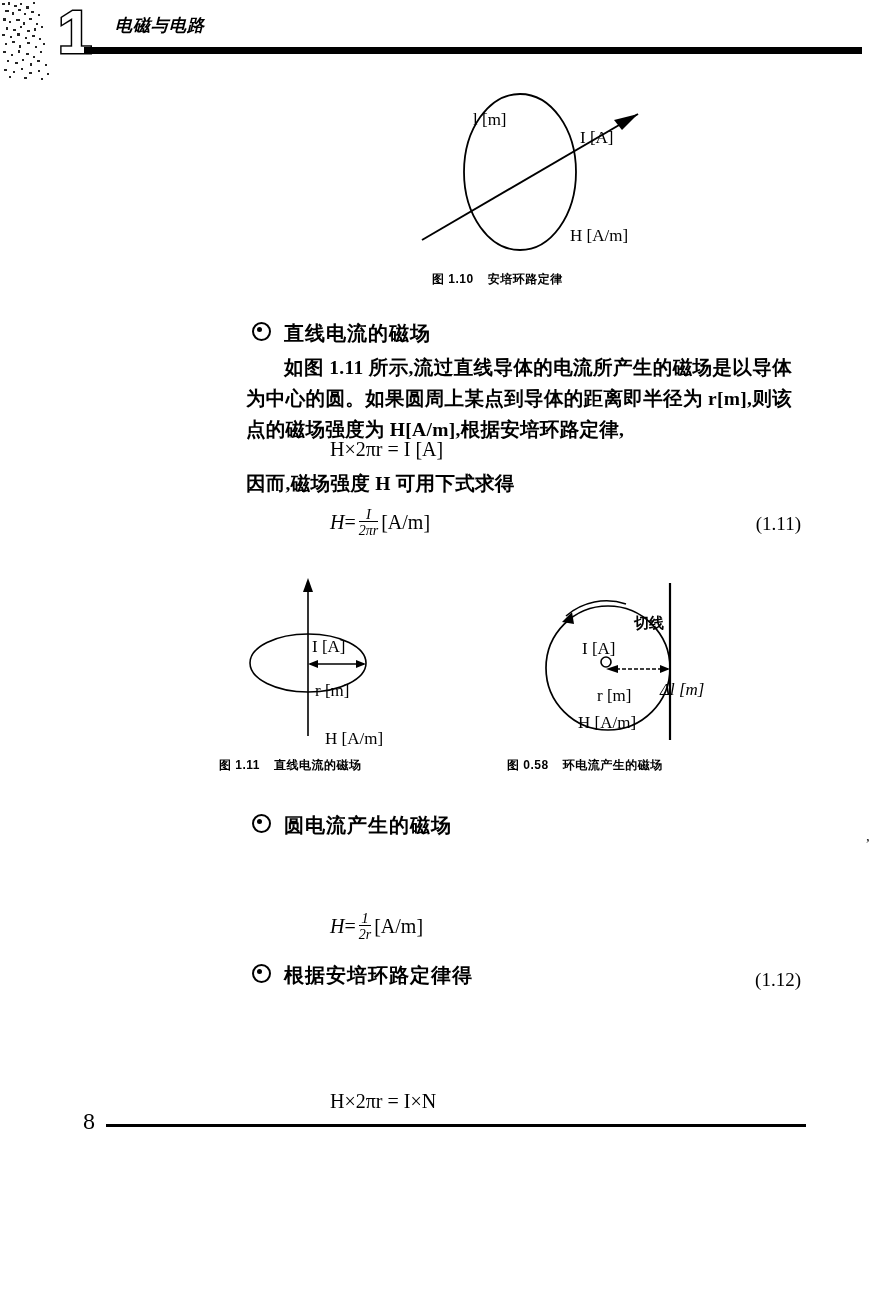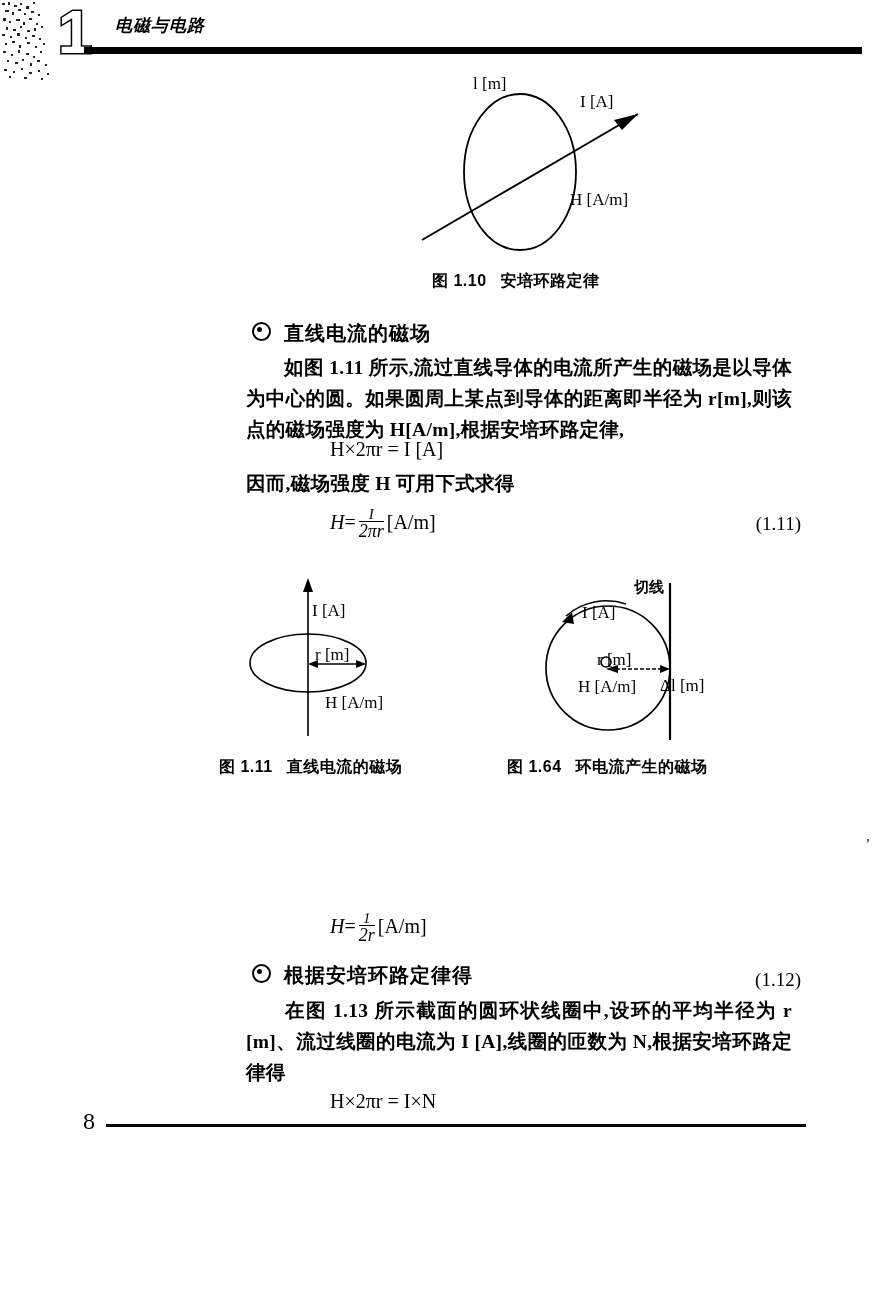--- a/index.html
+++ b/index.html
@@ -119,39 +119,40 @@
   }
   .frac {
     display: inline-block;
     vertical-align: middle;
     text-align: center;
     margin: 0 3px;
     position: relative;
     top: -1px;
   }
   .frac .num { display: block; font-size: 15px; font-style: italic; line-height: 14px; }
-  .frac .den { display: block; font-size: 18px; font-style: italic; line-height: 16px; border-top: 1.4px solid #000; padding-top: 1px; }
+  .frac .den { display: block; font-size: 14px; font-style: italic; line-height: 16px; border-top: 1.4px solid #000; padding-top: 1px; }
 
   .caption {
     position: absolute;
     font-family: "Liberation Sans", sans-serif;
     font-weight: bold;
-    font-size: 16px;
+    font-size: 12px;
     letter-spacing: 0.5px;
     white-space: nowrap;
   }
   .caption .gap { display: inline-block; width: 14px; }
 
   
   .figure { position: absolute; }
   .figlabel {
     position: absolute;
     font-size: 17px;
     font-family: "Liberation Serif", "DejaVu Serif", serif;
     white-space: nowrap;
+    margin-top: 36px;
   }
 
   
   .page-number {
     position: absolute;
     left: 83px;
     top: 1108px;
     font-size: 24px;
     font-family: "Liberation Serif", "DejaVu Serif", serif;
   }
@@ -293,43 +294,43 @@
     <polygon points="32,44 42,34 44,46" fill="#000"></polygon>
     <line x1="80" y1="91" x2="138" y2="91" stroke="#000" stroke-width="1.4" stroke-dasharray="4 2"></line>
     <polygon points="76,91 88,87 88,95" fill="#000"></polygon>
     <polygon points="140,91 130,87 130,95" fill="#000"></polygon>
     <circle cx="76" cy="84" r="5" fill="none" stroke="#000" stroke-width="1.6"></circle>
   </svg>
   <div class="figlabel" style="left:634px; top:578px; font-family:'Liberation Sans',sans-serif; font-weight:bold; font-size:15px;">切线</div>
   <div class="figlabel" style="left:582px; top:603px;">I [A]</div>
   <div class="figlabel" style="left:597px; top:650px;">r [m]</div>
   <div class="figlabel" style="left:578px; top:677px;">H [A/m]</div>
-  <div class="figlabel" style="left:660px; top:676px;">Δl [m]</div>
+  <div class="figlabel" style="left:660px; top:644px;font-style:italic;">Δl [m]</div>
 
   <div class="caption" style="left:219px; top:757px;">
     <span>图 1.11</span><span class="gap"></span><span>直线电流的磁场</span>
   </div>
   <div class="caption" style="left:507px; top:757px;">
-    <span>图 1.64</span><span class="gap"></span><span>环电流产生的磁场</span>
-  </div>
-
+    <span>图 0.58</span><span class="gap"></span><span>环电流产生的磁场</span>
+  </div>
+
+  <div class="section-head" style="top:812px;">
+    <span class="bullet-dot"></span><span>圆电流产生的磁场</span>
+  </div>
 
 
   <div class="eq" style="left:330px; top:912px;">
     <i>H</i><span>=</span><span class="frac"><span class="num">1</span><span class="den">2r</span></span><span>[A/m]</span>
   </div>
   <div class="eqno" style="top:969px;">(1.12)</div>
 
   <div class="section-head" style="top:962px;">
     <span class="bullet-dot"></span><span>根据安培环路定律得</span>
   </div>
 
-  <div class="para" style="top:995px;">
-    <span class="ind"></span><span>在图 1.13 所示截面的圆环状线圈中,设环的平均半径为 r [m]、流过线圈的电流为 I [A],线圈的匝数为 N,根据安培环路定律得</span>
-  </div>
 
   <div class="eq" style="left:330px; top:1084px;margin-top:6px;">H×2πr = I×N</div>
 
   <div class="stray-mark">,</div>
 
   <div class="page-number">8</div>
   <div class="footer-rule"></div>
 
 </div>
 

